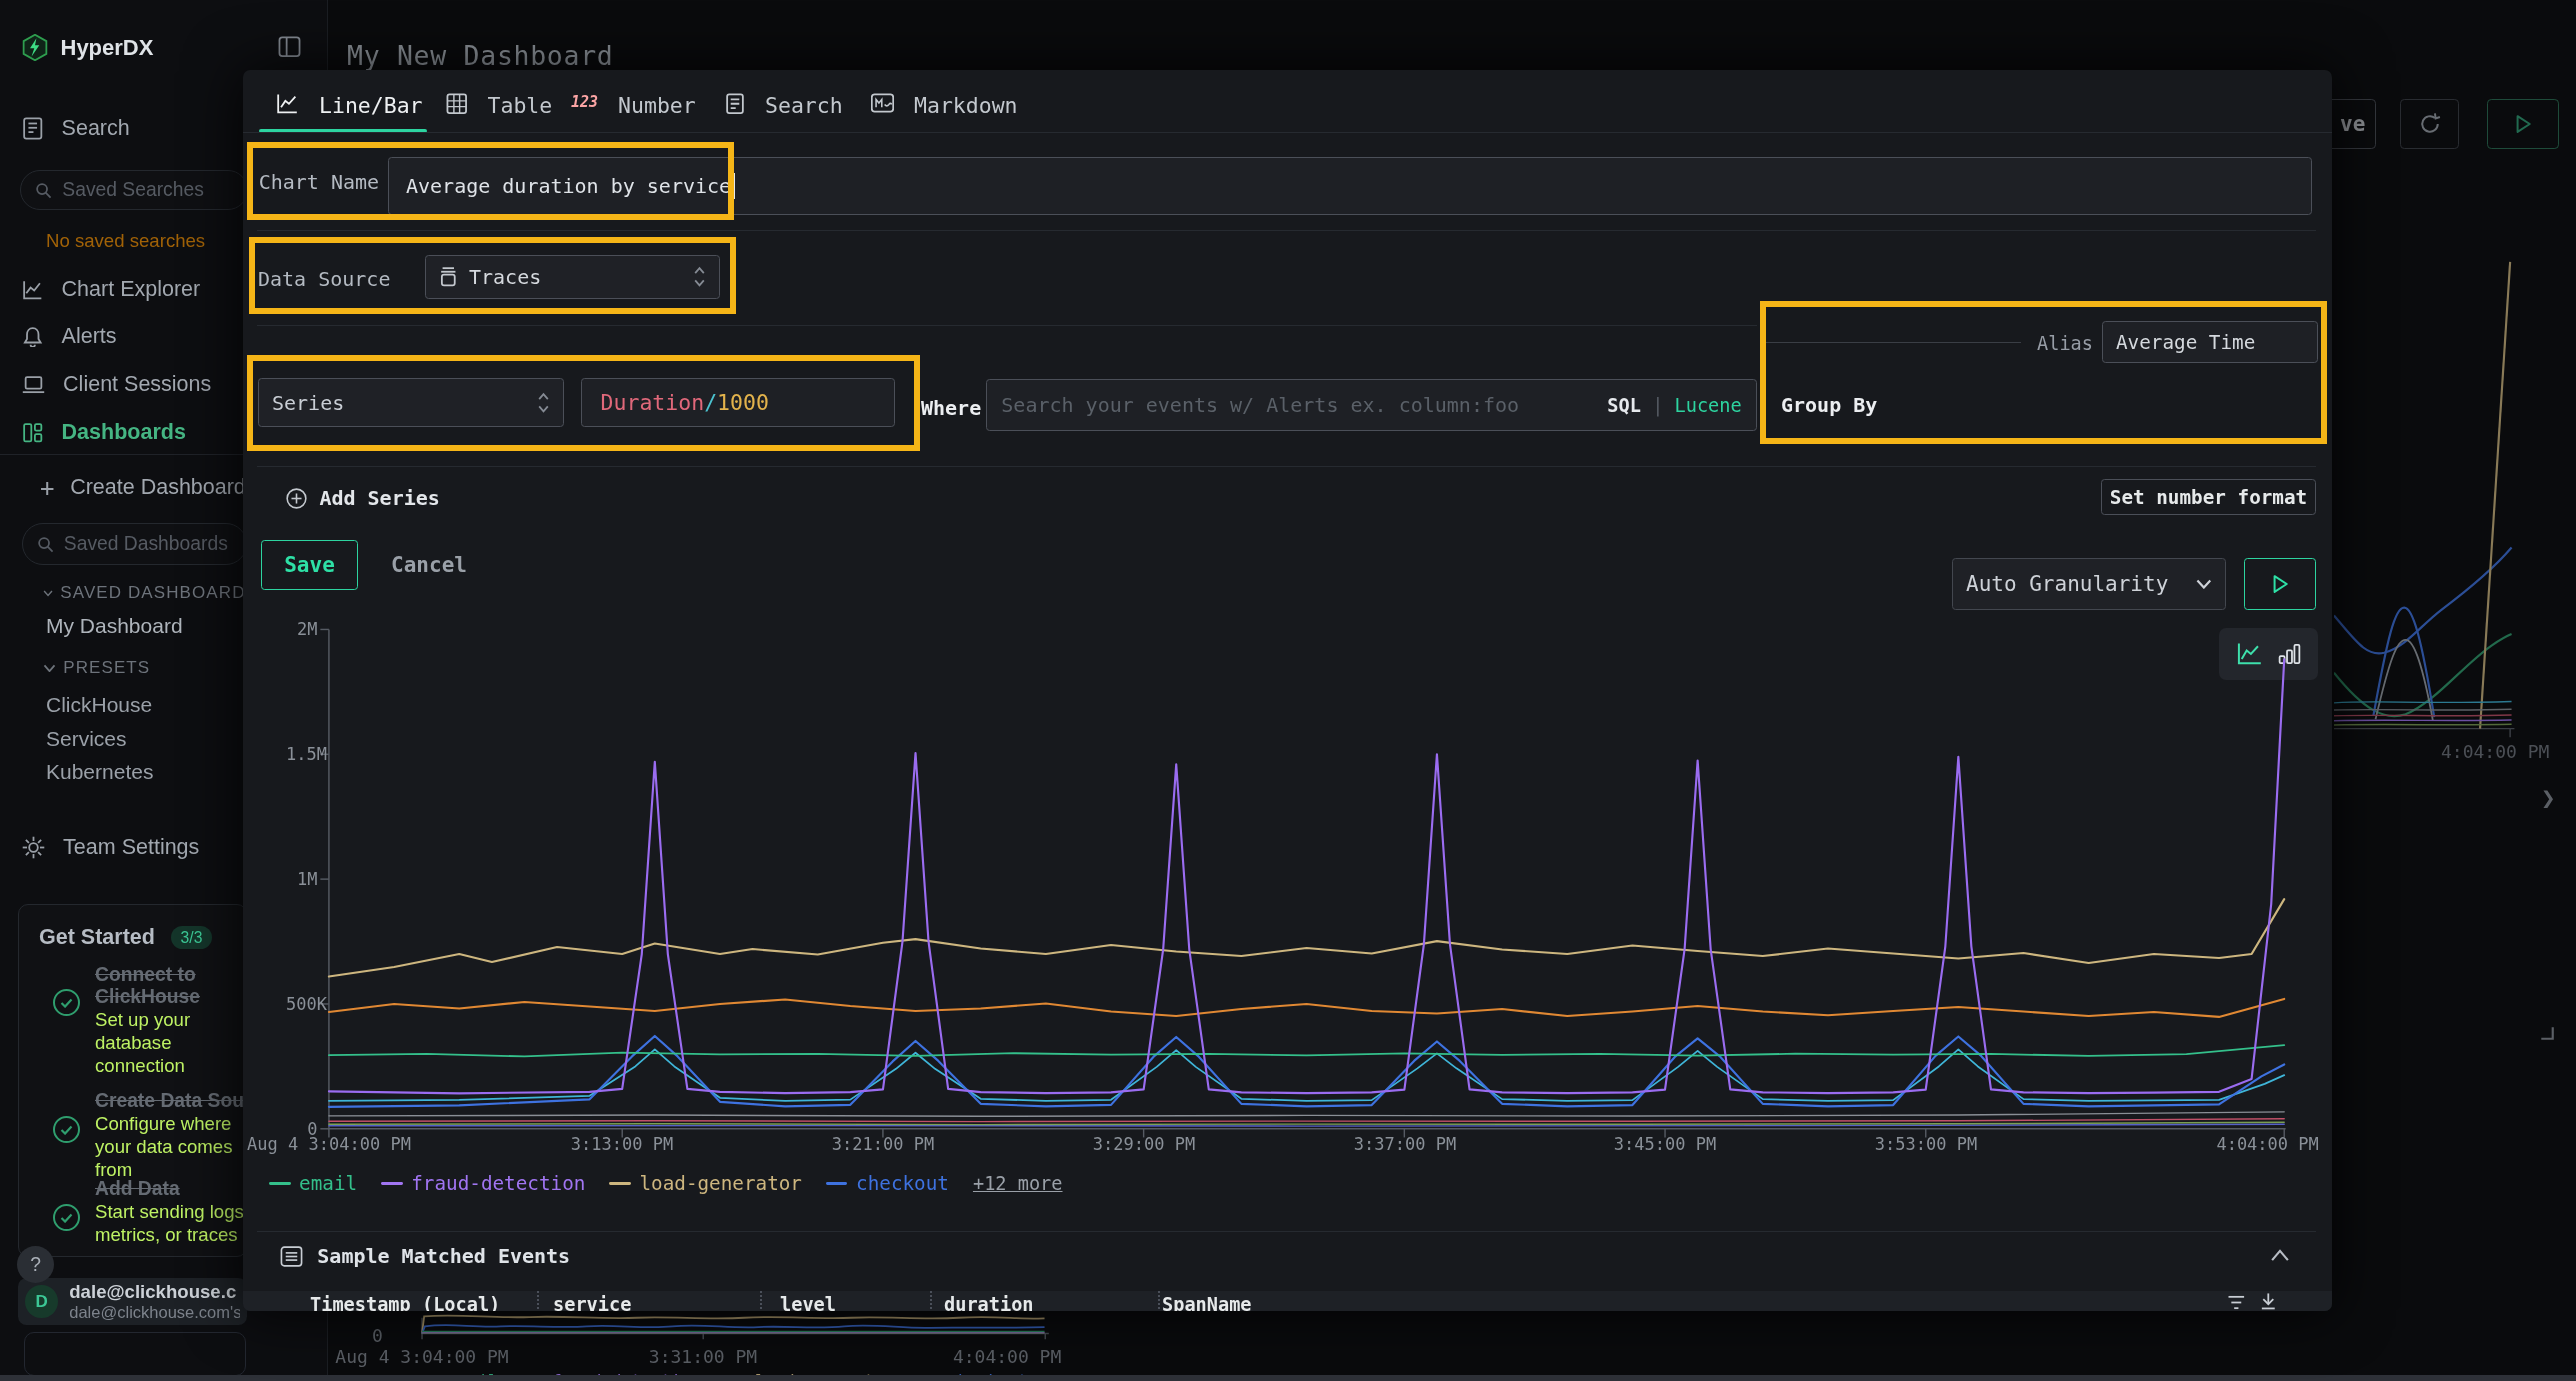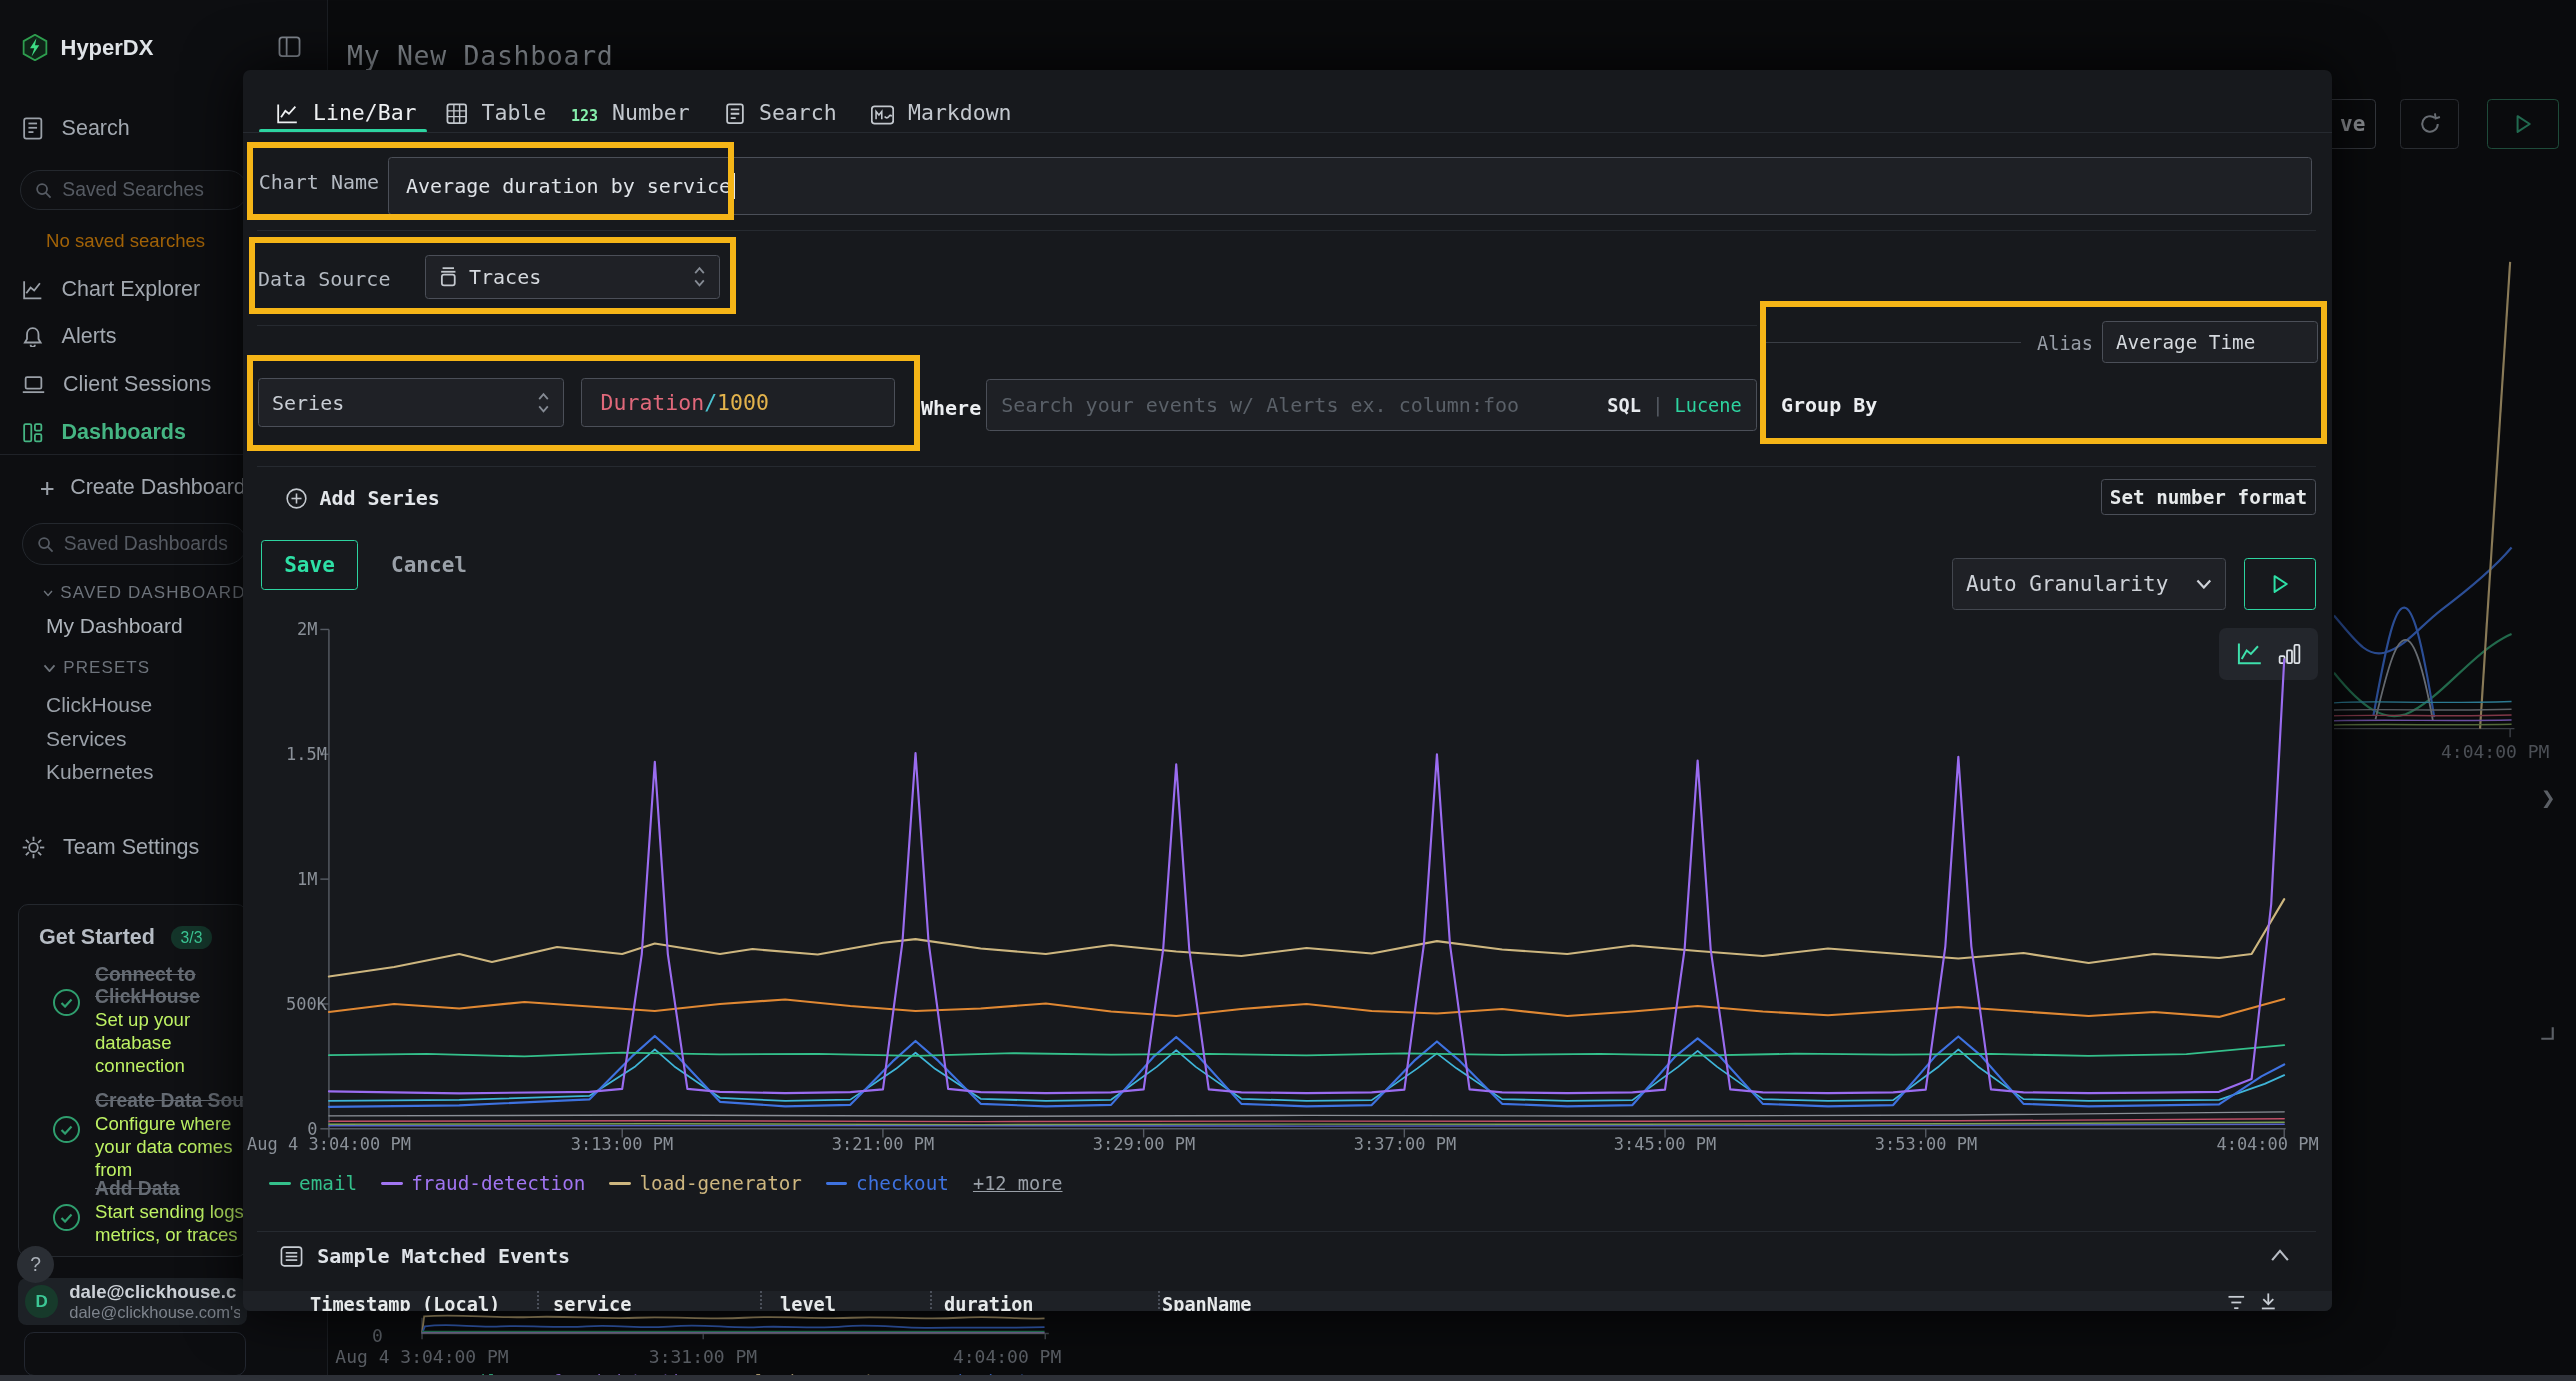--- a/index.html
+++ b/index.html
@@ -37,21 +37,21 @@
   .user-sub { font-size:16.5px; color:#7d838c; white-space:nowrap; overflow:hidden; font-family:"Liberation Sans",sans-serif; }
   .bg-right { opacity:0.65; }
   .bg-bottom { opacity:0.8; }
   .bg-btn { border:1.4px solid #4b4f58; border-radius:4.3px; height:50px; display:flex; align-items:center; justify-content:center; }
   .axis-label { color:#6f747c; font-size:18px; white-space:nowrap; }
   .bottom-strip { left:0; top:1375px; width:2576px; height:5.7px; background:#2e3138; }
 
   
   .modal { left:243px; top:70px; width:2089px; height:1241px; background:#17191d; border-radius:7.2px;
            box-shadow:0 0 57px rgba(0,0,0,0.85); z-index:10; overflow:hidden; }
-  .tab { display:flex; align-items:flex-end; gap:14px; top:23px; height:31.5px; cursor:pointer; }
+  .tab { display:flex; align-items:flex-start; gap:20px; top:23px; height:31.5px; cursor:pointer; }
   .tab-label { font-size:21.5px; color:#c3c8ce; }
   .tab.active .tab-label { color:#eef0f2; }
   .tab-underline { left:15.7px; top:59px; width:168px; height:4.3px; background:#2dd4a0; border-radius:2.1px; }
   .tabs-divider { left:0; top:62px; width:2089px; height:0.7px; background:#262a30; }
   .hl { border:6.4px solid #f5b517; z-index:5; pointer-events:none; }
   .form-label { font-size:20px; color:#b4bac2; }
   .form-label.strong { color:#eceef1; font-weight:bold; }
   .tbox { background:#1e2025; border:1.4px solid #4b4f58; border-radius:3.6px; display:flex; align-items:center; }
   .tbox .val { font-size:20px; color:#dfe3e8; padding-left:17px; white-space:nowrap; }
   .caret { display:inline-block; width:2.1px; height:26px; background:#e6e9ed; margin-left:2.1px; vertical-align:middle; }
@@ -330,21 +330,21 @@
       <span class="tab-label">Line/Bar</span>
     </div>
     <div class="abs tab" style="left:203px;">
       <svg width="21.5" height="21.5" viewBox="0 0 30 30">
           <rect x="2" y="2" width="26" height="26" rx="3" fill="none" stroke="#c3c8ce" stroke-width="2.5"></rect>
           <path d="M2 11 H28 M2 19 H28 M11 2 V28 M19 2 V28" stroke="#c3c8ce" stroke-width="2"></path>
         </svg>
       <span class="tab-label">Table</span>
     </div>
     <div class="abs tab" style="left:328px;">
-      <span style="font-size:15px;font-weight:bold;color:#86efac;">123</span>
+      <span style="font-size:15px;font-weight:bold;color:#fca5a5;font-style:italic;">123</span>
       <span class="tab-label">Number</span>
     </div>
     <div class="abs tab" style="left:482px;">
       <svg width="20" height="21.5" viewBox="0 0 28 30">
           <rect x="3" y="2" width="22" height="26" rx="3" fill="none" stroke="#c3c8ce" stroke-width="2.5"></rect>
           <line x1="8" y1="9" x2="20" y2="9" stroke="#c3c8ce" stroke-width="2.5"></line>
           <line x1="8" y1="15" x2="20" y2="15" stroke="#c3c8ce" stroke-width="2.5"></line>
           <line x1="8" y1="21" x2="15" y2="21" stroke="#c3c8ce" stroke-width="2.5"></line>
         </svg>
       <span class="tab-label">Search</span>

